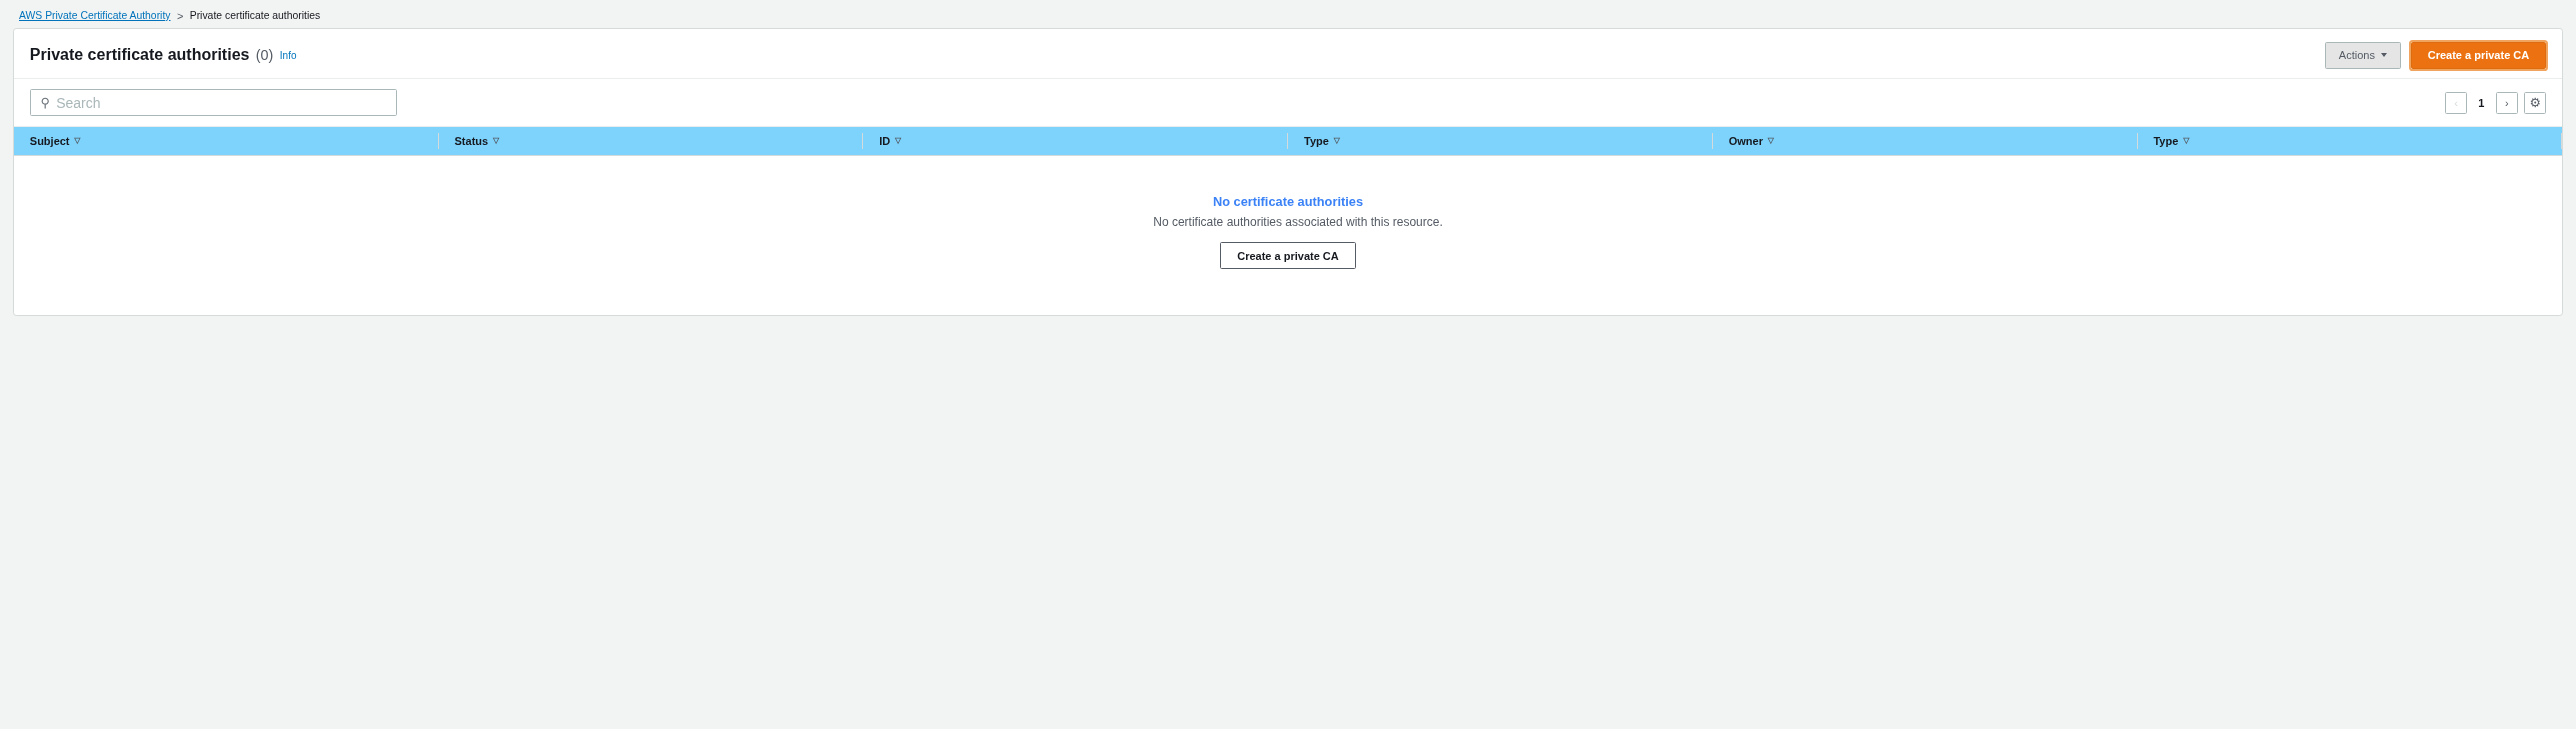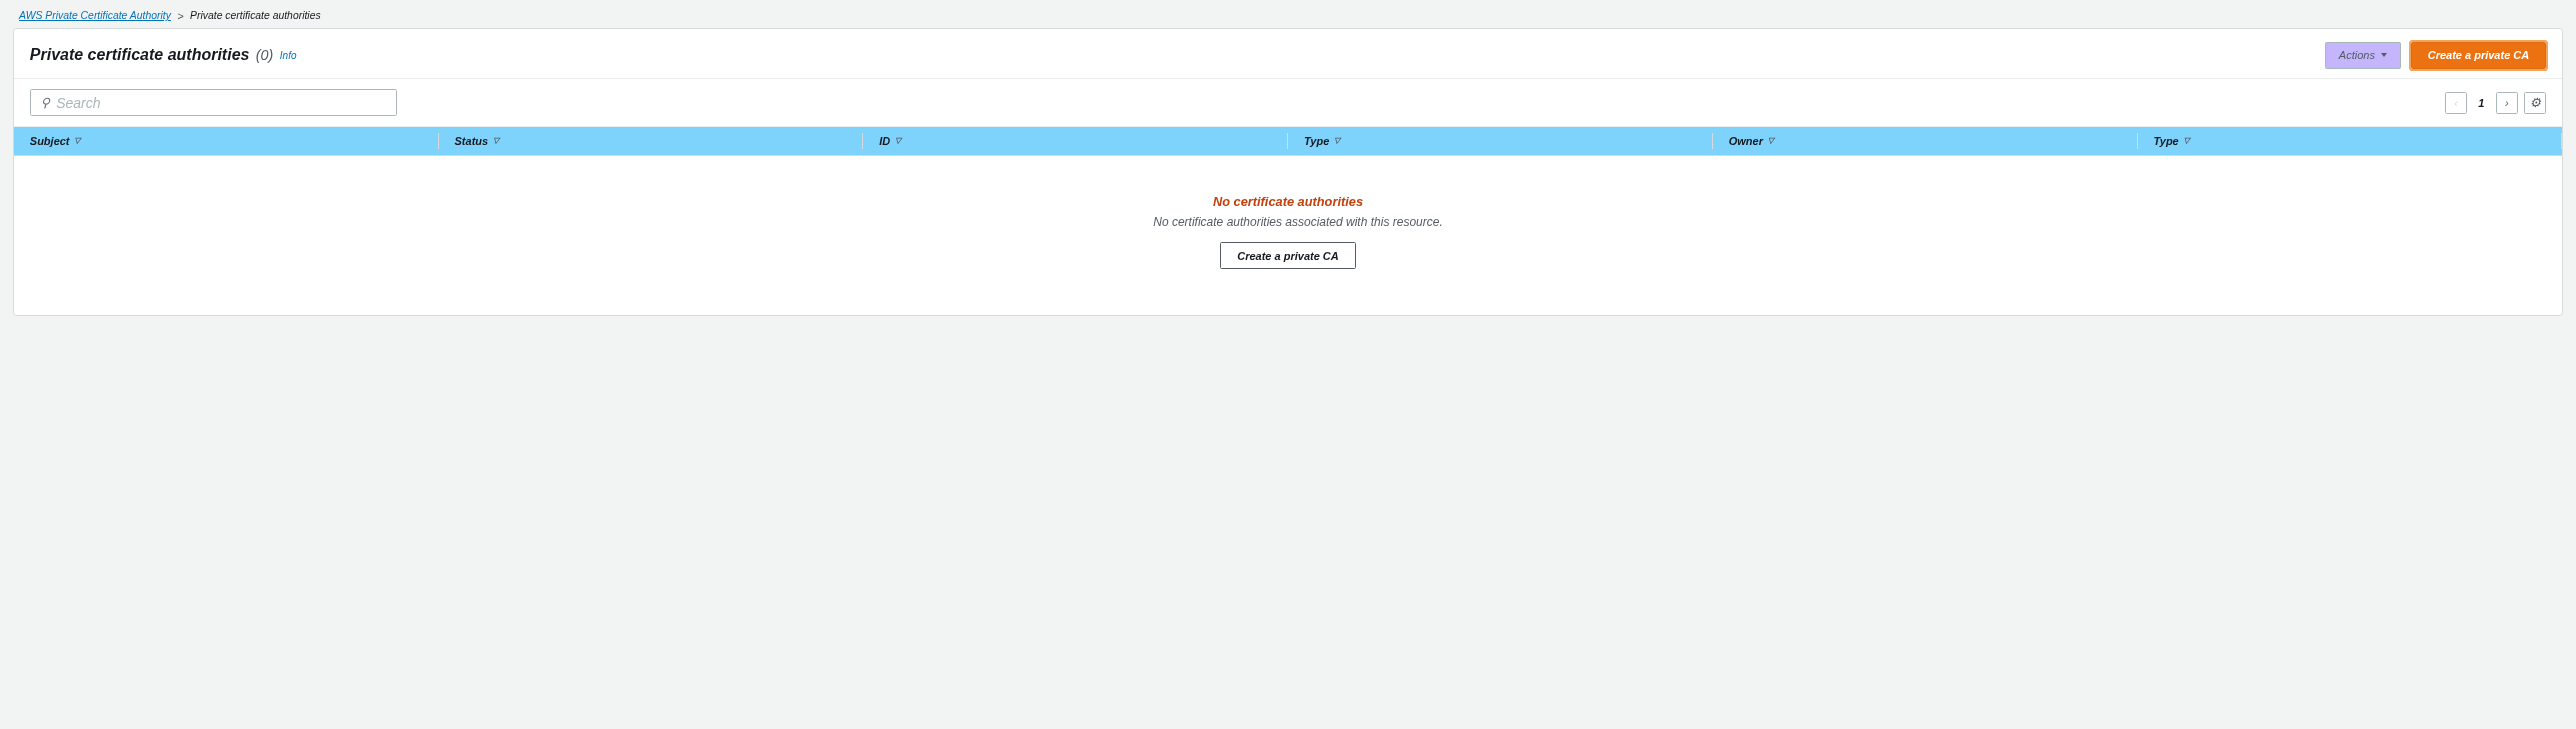--- a/index.html
+++ b/index.html
@@ -1,19 +1,18 @@
 <!DOCTYPE html>
 <html style="font-size:12.8px"><head>
   <meta charset="utf-8">
   <style>
     * {
       box-sizing: border-box;
       margin: 0;
       padding: 0;
-      font-style: italic;
     }
 
     body {
       font-family: -apple-system, BlinkMacSystemFont, "Amazon Ember", Arial, sans-serif;
       background-color: #f2f3f3;
       font-size: 11px;
       color: #16191f;
       min-width: 957px;
     }
 
@@ -83,21 +82,21 @@
       text-decoration: none;
     }
 
     .header-right {
       display: flex;
       align-items: center;
       gap: 9.6px;
     }
 
     .actions-btn {
-      background: #c4b5fd;
+      background: #e5e5e5;
       border: 0.8px solid #aab7b8;
       border-radius: 1.6px;
       padding: 6.4px 12.8px;
       font-size: 11px;
       color: #545b64;
       cursor: pointer;
       display: flex;
       align-items: center;
       gap: 4.8px;
     }
@@ -241,21 +240,21 @@
       flex-direction: column;
       align-items: center;
       justify-content: center;
       padding: 38px 19px;
       gap: 6.4px;
     }
 
     .empty-title {
       font-size: 12.8px;
       font-weight: 700;
-      color: #c2410c;
+      color: #3b82f6;
     }
 
     .empty-description {
       font-size: 12px;
       color: #545b64;
       margin-left: 20px;
     }
 
     .create-ca-btn-secondary {
       background: #ffffff;

